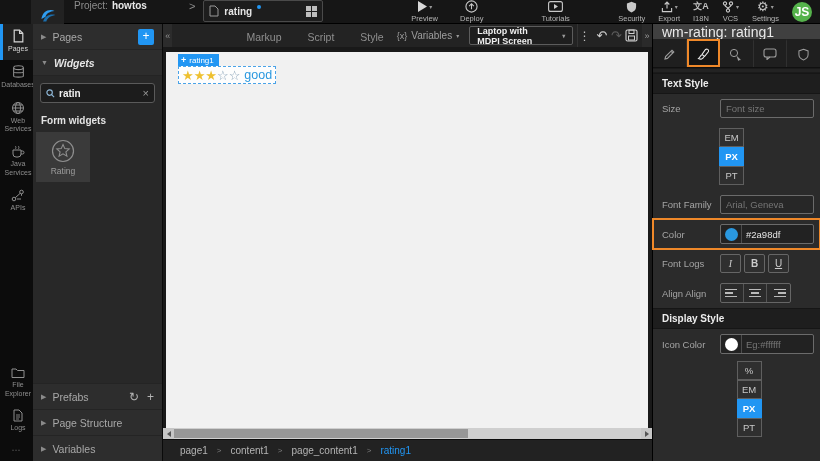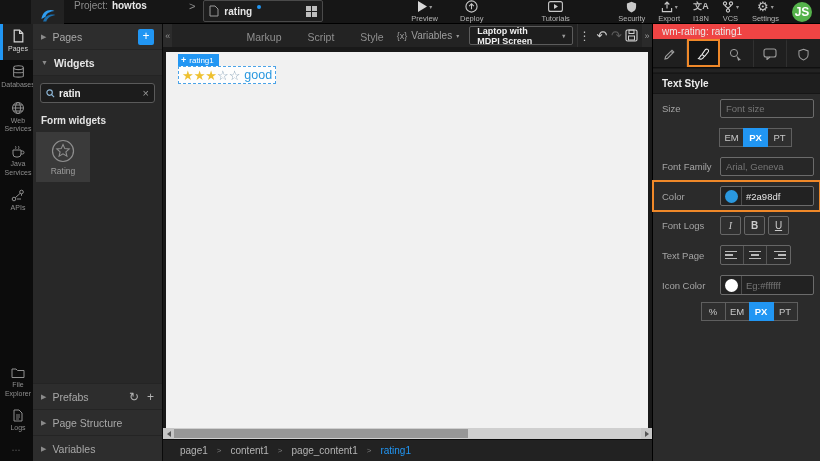--- a/index.html
+++ b/index.html
@@ -34,21 +34,21 @@
   .rail { width:33px; background:#0c0c0c; display:flex; flex-direction:column; align-items:stretch; flex-shrink:0; }
   .rail-item { display:flex; flex-direction:column; align-items:center; padding:5px 0 6px; gap:2px; color:#8f8f8f; font-size:7px; text-align:center; line-height:1.25; cursor:pointer; border-left:3px solid transparent; }
   .rail-item.active { background:#202020; border-left-color:#2196f3; color:#d6d6d6; }
   .rail-spacer { flex:1; }
   .rail-dots { color:#7a7a7a; text-align:center; padding:6px 0; font-size:9px; letter-spacing:1px; }
 
   
   .leftpanel { width:130px; background:#2d2d2d; display:flex; flex-direction:column; flex-shrink:0; border-right:1px solid #0a0a0a; font-size:10.5px; }
   .lp-row { height:26px; display:flex; align-items:center; padding:0 8px; gap:6px; color:#a8a8a8; border-bottom:1px solid #242424; cursor:pointer; flex-shrink:0; }
   .lp-row .tri { font-size:7px; color:#8a8a8a; }
-  .lp-row.widgets { color:#e6e6e6; font-weight:bold; }
+  .lp-row.widgets { color:#e6e6e6; font-weight:bold;font-style:italic; }
   .addbtn { margin-left:auto; width:16px; height:16px; border-radius:2px; background:#2196f3; color:#fff; font-size:12px; line-height:15px; text-align:center; cursor:pointer; }
   .lp-body { flex:1; background:#282828; display:flex; flex-direction:column; min-height:0; }
   .searchbox { margin:7px 7px 4px; height:20px; border:1px solid #5a5a5a; border-radius:3px; background:#1c1c1c; display:flex; align-items:center; padding:0 5px; gap:4px; }
   .searchbox input { flex:1; min-width:0; background:transparent; border:none; outline:none; color:#f0f0f0; font-size:10px; font-weight:bold; font-family:"Liberation Sans",sans-serif; }
   .clear-x { color:#9a9a9a; font-size:11px; cursor:pointer; }
   .group-label { color:#e3e3e3; font-size:10px; font-weight:bold; padding:8px 8px 6px; }
   .widget-tile { margin-left:3px; width:54px; height:50px; background:#3a3a3a; display:flex; flex-direction:column; align-items:center; justify-content:center; gap:3px; cursor:grab; }
   .widget-tile .wlabel { color:#9d9d9d; font-size:8.5px; }
   .lp-bottom { flex-shrink:0; }
   .lp-bottom .lp-row { border-top:1px solid #242424; border-bottom:none; background:#2d2d2d; }
@@ -86,35 +86,35 @@
   .sc-track { flex:1; height:100%; position:relative; background:#cfcfcf; }
   .sc-thumb { position:absolute; left:0; top:1px; bottom:1px; width:63%; background:#979797; cursor:grab; }
 
   .breadcrumb { height:22px; background:#222; border-top:1px solid #0d0d0d; display:flex; align-items:center; gap:9px; padding-left:17px; font-size:10px; flex-shrink:0; }
   .bc-item { color:#b4b4b4; cursor:pointer; }
   .bc-item.active { color:#2196f3; }
   .bc-sep { color:#7c7c7c; font-size:8px; }
 
   
   .rightpanel { width:168px; background:#2b2b2b; flex-shrink:0; display:flex; flex-direction:column; font-size:9.5px; border-left:1px solid #000; }
-  .rp-header { height:15px; background:#ef4444; color:#e9e9e9; font-size:10px; display:flex; align-items:center; padding:0 9px; flex-shrink:0; }
+  .rp-header { height:15px; background:#404040; color:#e9e9e9; font-size:14px; display:flex; align-items:center; padding:0 9px; flex-shrink:0; }
   .rtabs { display:flex; background:#1f1f1f; height:29px; flex-shrink:0; border-bottom:1px solid #101010; }
   .rtab { flex:1; display:flex; align-items:center; justify-content:center; border-right:1px solid #303030; border-top:2px solid transparent; cursor:pointer; }
   .rtab:last-child { border-right:none; }
   .rtab.active { background:#141414; border-top-color:#2196f3; }
   .rtab.annot { outline:2px solid #ef8829; outline-offset:-2px; z-index:2; }
   .rp-search { margin:6px 8px; height:19px; border:1px solid #5a5a5a; border-radius:3px; background:#1c1c1c; display:flex; align-items:center; padding:0 5px; gap:4px; flex-shrink:0; }
   .rp-search input { flex:1; min-width:0; background:transparent; border:none; outline:none; color:#ddd; font-size:9.5px; font-family:"Liberation Sans",sans-serif; }
   .rp-divider { height:5px; background:#232323; border-top:1px solid #1a1a1a; border-bottom:1px solid #1a1a1a; flex-shrink:0; }
   .prow { display:flex; align-items:center; padding:5px 9px; flex-shrink:0; }
   .prow .plab { width:58px; flex-shrink:0; color:#a5a5a5; font-size:9.5px; }
   .pinput { width:94px; height:19px; background:#272727; border:1px solid #6b6b6b; border-radius:2px; color:#ddd; font-size:9.5px; padding:0 5px; outline:none; font-family:"Liberation Sans",sans-serif; }
   input::placeholder { color:#767676; }
   .section-hd { background:#1e1e1e; color:#ececec; font-size:10px; font-weight:bold; padding:4px 9px; border-top:1px solid #161616; border-bottom:1px solid #161616; flex-shrink:0; }
-  .units { display:flex; }
+  .units { display:flex;flex-direction:column; }
   .units .u { min-width:25px; height:19px; padding:0 4px; border:1px solid #5f5f5f; margin-left:-1px; display:flex; align-items:center; justify-content:center; font-size:9.5px; color:#c9c9c9; background:#2f2f2f; cursor:pointer; }
   .units .u.active { background:#2196f3; border-color:#2196f3; color:#fff; font-weight:bold; z-index:1; }
   .indent { padding-left:67px; }
   .swatch-input { display:flex; align-items:center; border:1px solid #6b6b6b; border-radius:2px; background:#222; height:20px; width:94px; }
   .swatch-cell { width:21px; align-self:stretch; display:flex; align-items:center; justify-content:center; border-right:1px solid #4c4c4c; cursor:pointer; }
   .swatch { width:13px; height:13px; border-radius:50%; }
   .swatch.blue { background:#2a98df; } .swatch.white { background:#fff; }
   .swatch-input input { flex:1; min-width:0; background:transparent; border:none; outline:none; color:#e4e4e4; font-size:9.5px; padding:0 4px; font-family:"Liberation Sans",sans-serif; }
   .annot-row { outline:2px solid #ef8829; outline-offset:-1px; }
   .fsbtn { width:21px; height:19px; border:1px solid #666; background:#2f2f2f; color:#ccc; display:flex; align-items:center; justify-content:center; font-size:10px; margin-right:3px; border-radius:2px; cursor:pointer; }
@@ -486,40 +486,41 @@
       </div>
 
       <div class="prow">
         <span class="plab">Font Logs</span>
         <span class="fsbtn it">I</span>
         <span class="fsbtn bo">B</span>
         <span class="fsbtn un">U</span>
       </div>
 
       <div class="prow">
-        <span class="plab">Text Page</span>
+        <span class="plab">Align Align</span>
         <div class="align-group">
           <span class="albtn">
               <i class="b1"></i>
               <i class="b2"></i>
               <i class="b1"></i>
             </span>
           <span class="albtn ac">
               <i class="b1"></i>
               <i class="b2"></i>
               <i class="b1"></i>
             </span>
           <span class="albtn ar">
               <i class="b1"></i>
               <i class="b2"></i>
               <i class="b1"></i>
             </span>
         </div>
       </div>
 
+      <div class="section-hd">Display Style</div>
 
       <div class="prow">
         <span class="plab">Icon Color</span>
         <div class="swatch-input">
           <span class="swatch-cell">
               <span class="swatch white"></span>
             </span>
           <input placeholder="Eg:#ffffff" style="">
         </div>
       </div>

